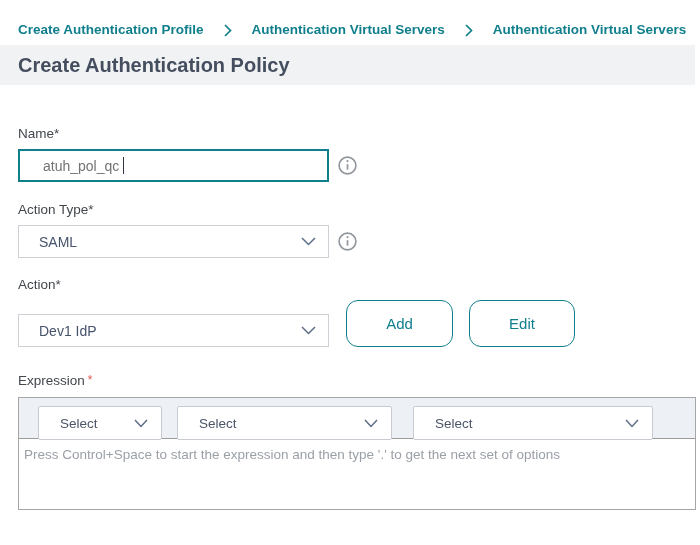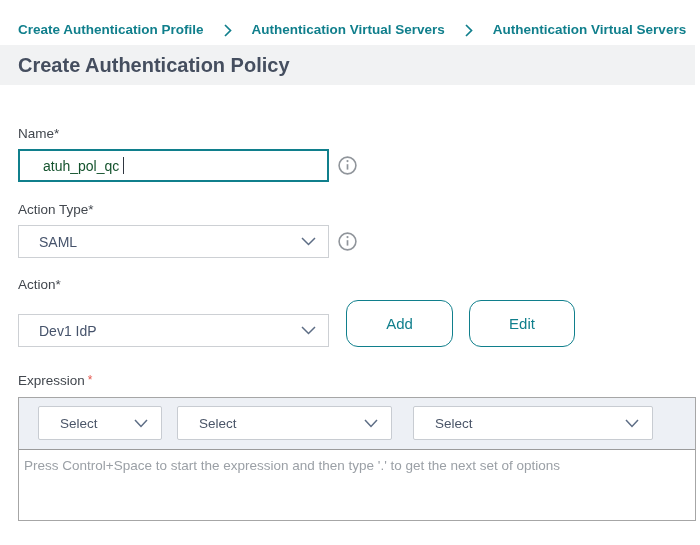--- a/index.html
+++ b/index.html
@@ -26,41 +26,41 @@
   .lbl-atype  { margin-top:20px; }
   .lbl-action { margin-top:19px; }
   .lbl-expr   { margin-top:26px; display:flex; align-items:center; }
   .req { color:#e4574e; font-size:12px; margin-left:3px; position:relative; top:-1px; }
 
   .row { margin-top:7px; display:flex; align-items:center; position:relative; }
   .row-top { align-items:flex-end; }
 
   .text-input { width:311px; height:33px; box-sizing:border-box;
     border:2px solid #107f8c; padding:0 8px 0 23px; font-size:14px;
-    color:#14532d; font-family:inherit; outline:none; background:#fff; }
+    color:#737373; font-family:inherit; outline:none; background:#fff; }
   .caret { position:absolute; left:105px; top:8px; width:1px; height:17px;
     background:#2f3640; }
 
   .dropdown { width:311px; height:33px; box-sizing:border-box;
     border:1px solid #cdd0d4; display:flex; align-items:center;
     justify-content:space-between; padding:0 12px 0 20px; background:#fff;
     cursor:pointer; }
   .dropdown .val { font-size:14px; color:#46536b; }
 
   .info-icon { margin-left:9px; display:inline-flex; cursor:pointer; }
 
   .btn { height:47px; box-sizing:border-box; border:1px solid #107f8c;
     background:#fff; color:#107f8c; font-size:15px; font-family:inherit;
     border-radius:12px; cursor:pointer; }
   .btn-add  { width:107px; margin-left:17px; }
   .btn-edit { width:106px; margin-left:16px; }
 
   .expr-box { margin-top:8px; width:678px; box-sizing:border-box;
     border:1px solid #a6a6a6; }
-  .expr-toolbar { height:51px; box-sizing:border-box; background:#edf0f5;
+  .expr-toolbar { height:40px; box-sizing:border-box; background:#edf0f5;
     padding:8px 0 0 19px; display:flex; }
   .select { height:34px; box-sizing:border-box; background:#fff;
     border:1px solid #c8ccd2; border-radius:2px; display:flex;
     align-items:center; justify-content:space-between;
     padding:0 13px 0 21px; cursor:pointer; }
   .select .val { font-size:13.5px; color:#4a5568; }
   .sel-1 { width:124px; }
   .sel-2 { width:215px; margin-left:15px; }
   .sel-3 { width:240px; margin-left:21px; }
 

